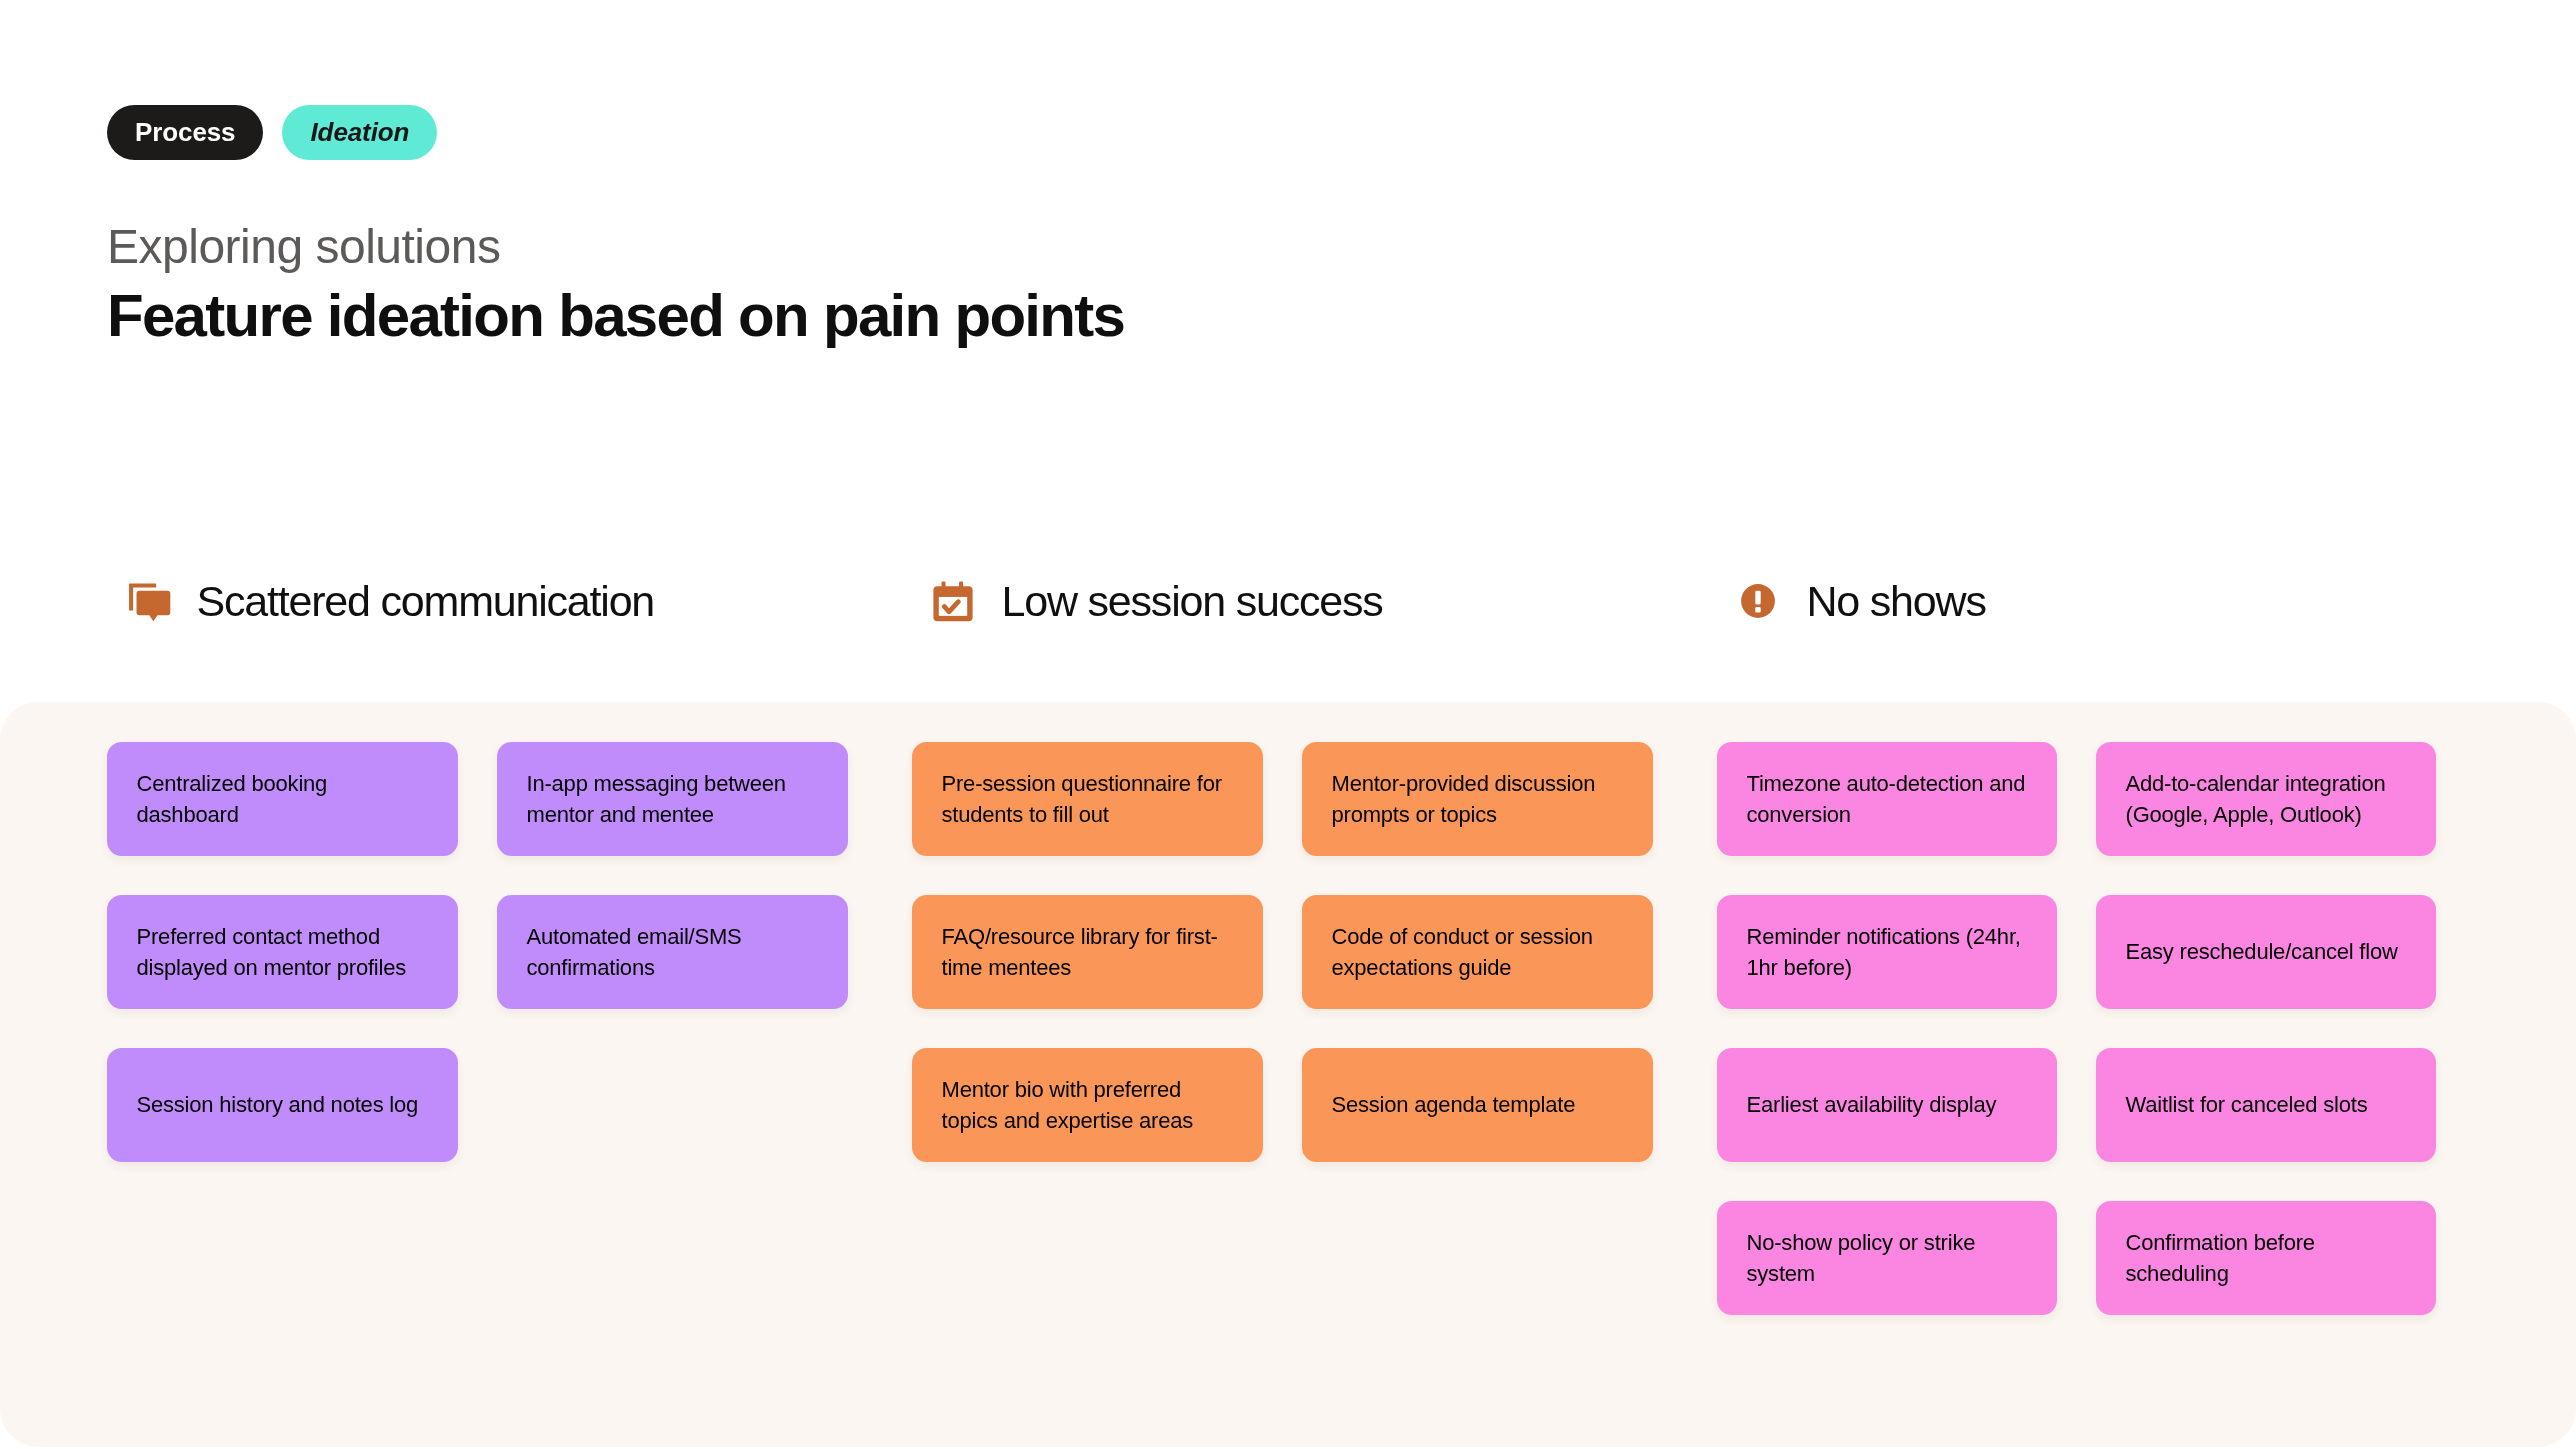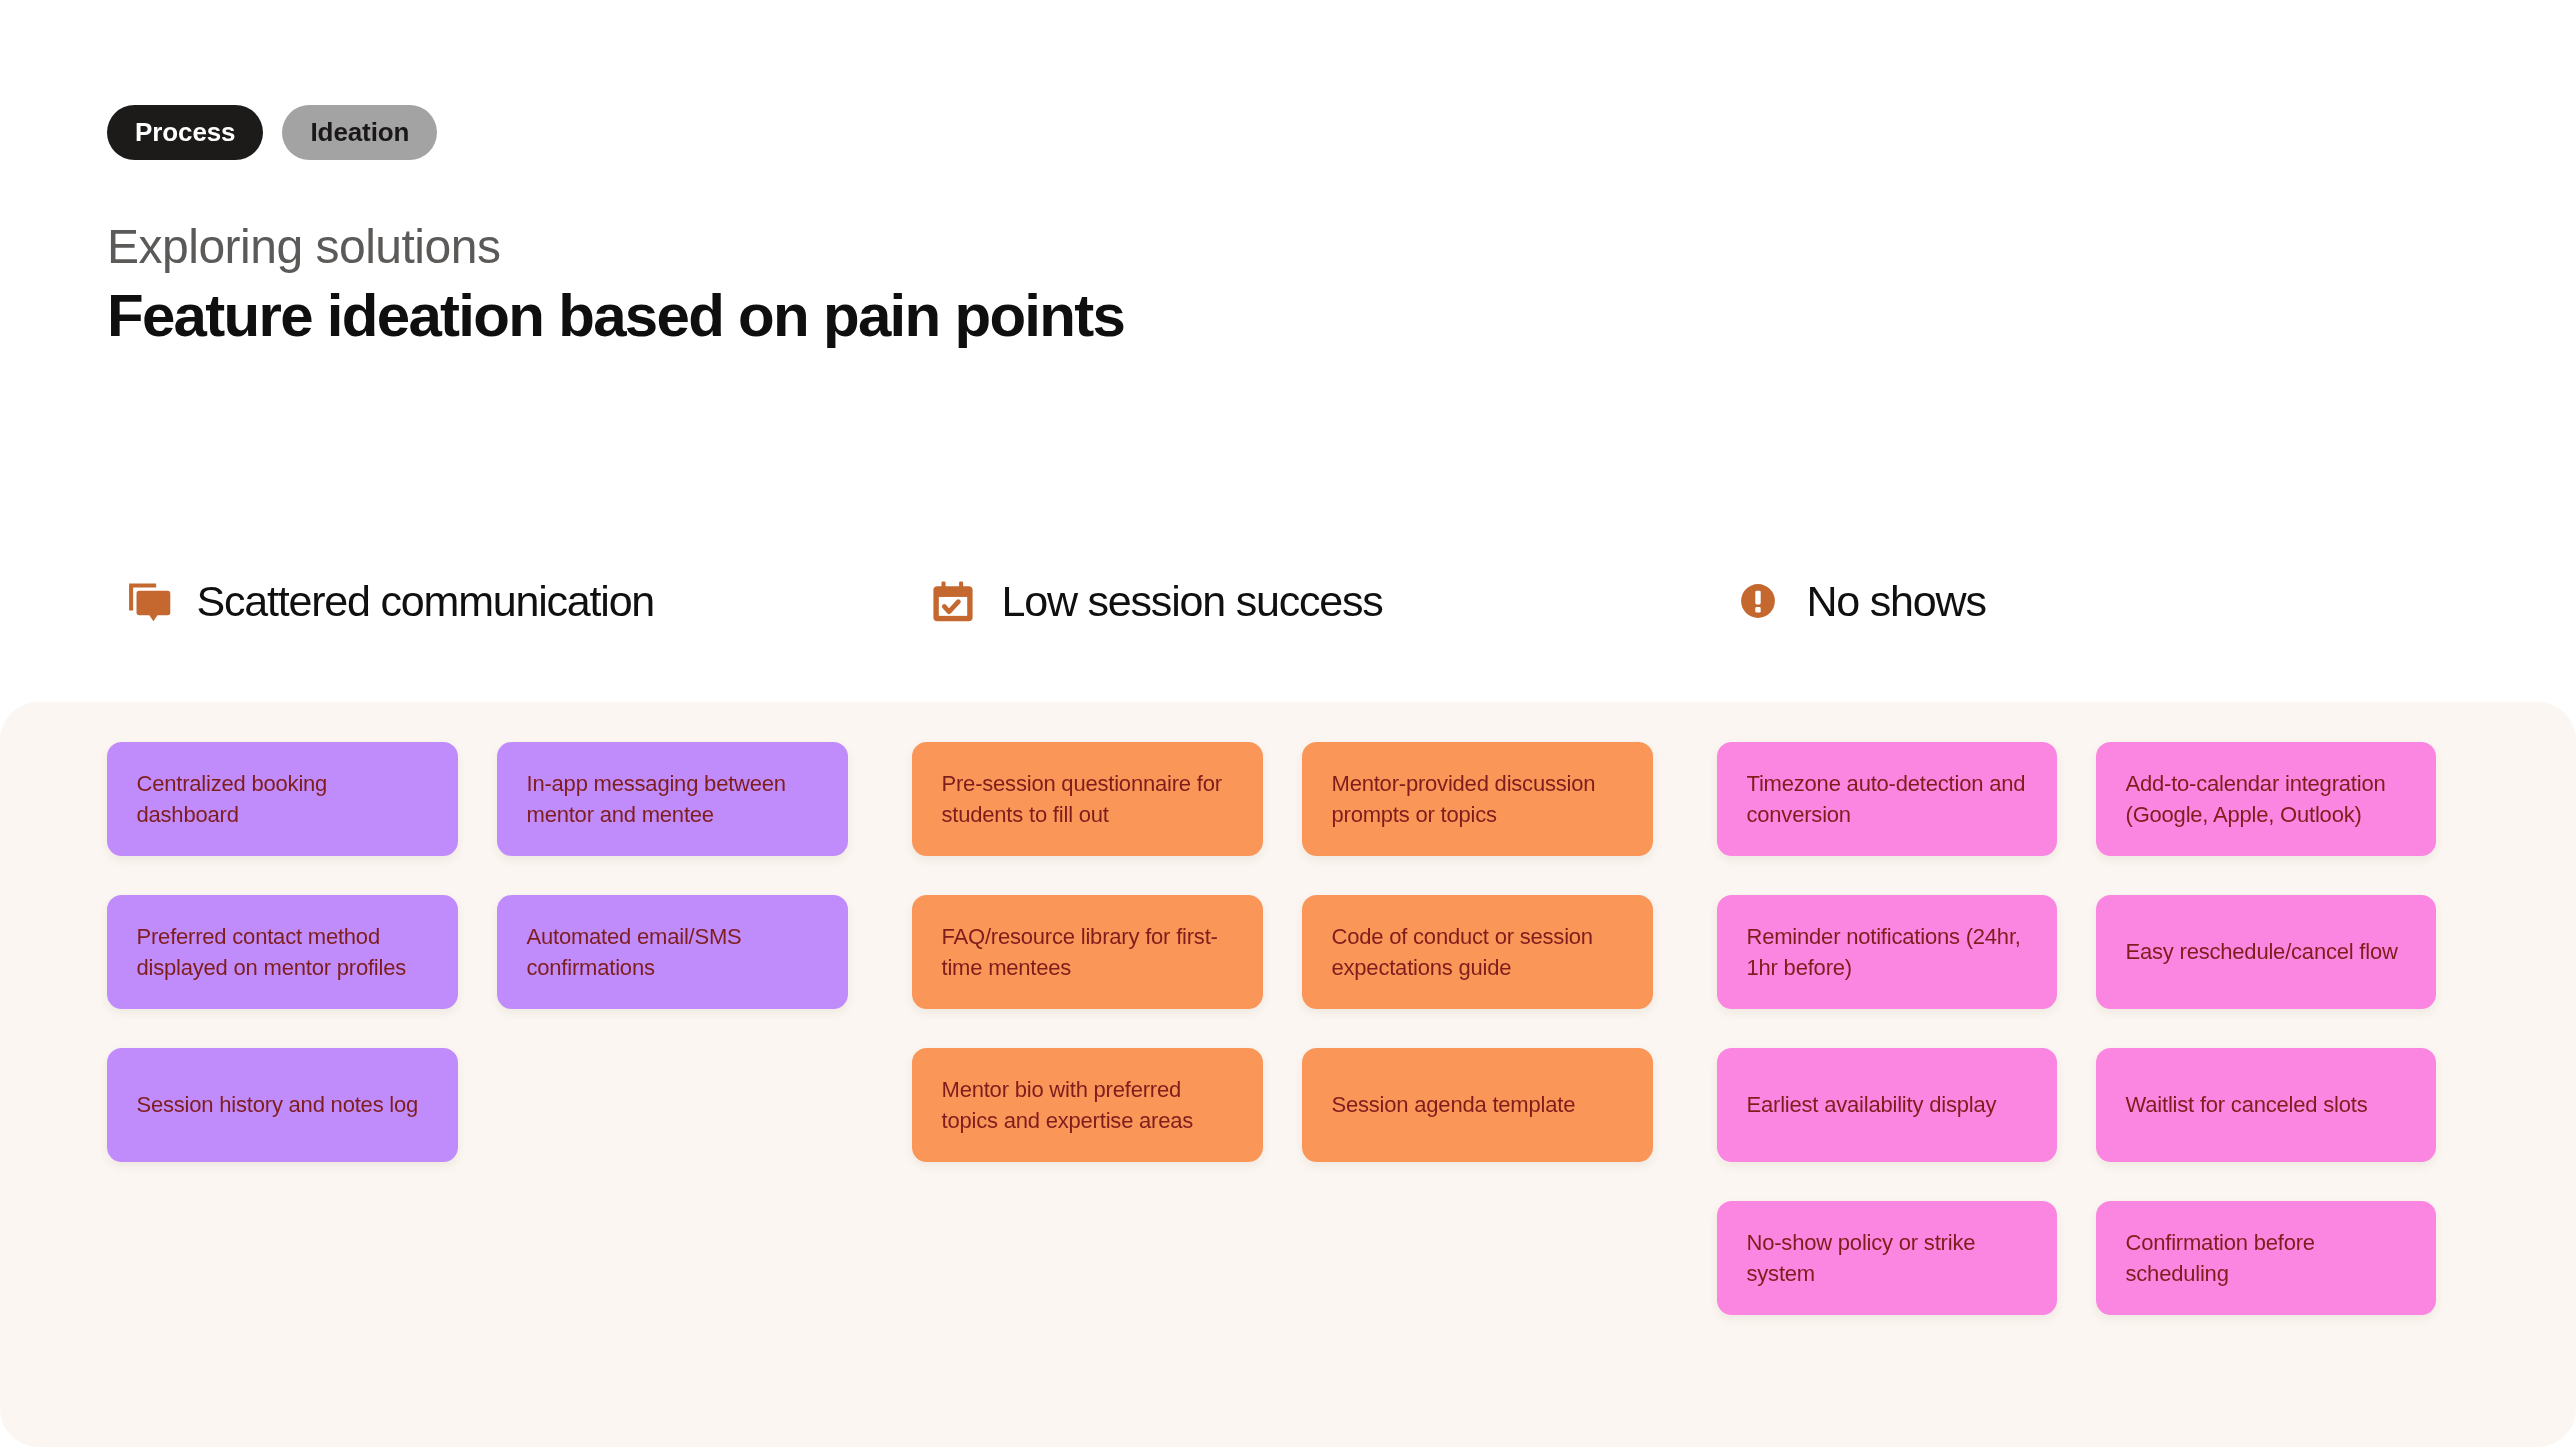--- a/index.html
+++ b/index.html
@@ -34,21 +34,21 @@
     align-items: center;
     justify-content: center;
     padding: 14px 28px;
     border-radius: 27.5px;
     font-size: 26px;
     font-weight: 700;
     letter-spacing: -0.1px;
     white-space: nowrap;
   }
   .pill--dark { background: #1D1B1A; color: #FFFFFF; }
-  .pill--lilac { background: #a3a3a3; color: #1A1718; }
+  .pill--lilac { background: #5eead4; color: #1A1718; font-style: italic; }
 
   
   .eyebrow {
     position: absolute;
     left: 107px;
     top: 221px;
     font-size: 48px;
     font-weight: 400;
     color: #5C5A58;
     letter-spacing: -0.5px;
@@ -133,21 +133,21 @@
     width: 351px;
     min-height: 114px;
     border-radius: 14.8px;
     padding: 0 29.5px;
     display: flex;
     align-items: center;
     font-size: 22px;
     line-height: 1.42;
     font-weight: 400;
     letter-spacing: -0.2px;
-    color: #7f1d1d;
+    color: #000000;
     box-shadow: 0 4px 9.4px rgba(90, 60, 30, 0.07);
   }
   .column.c3 .card { width: 340px; }
   .card--purple { background: #C08CFB; }
   .card--orange { background: #FB9659; }
   .card--pink   { background: #FB86E1; }
 
   .card-text { display: block; }
 </style>
 </head>

